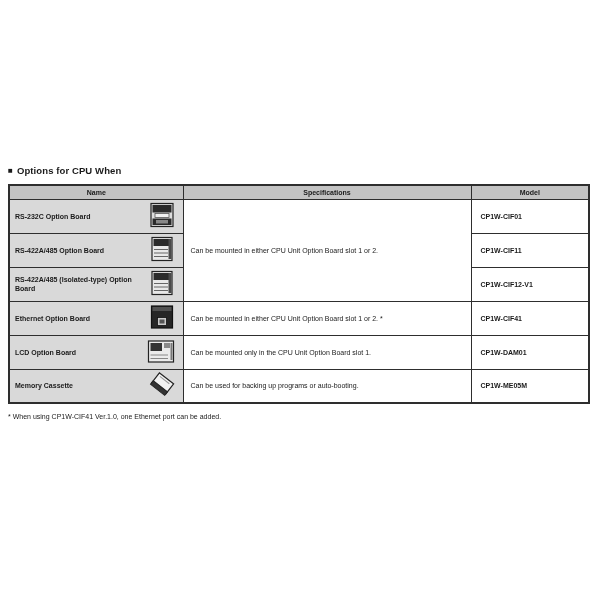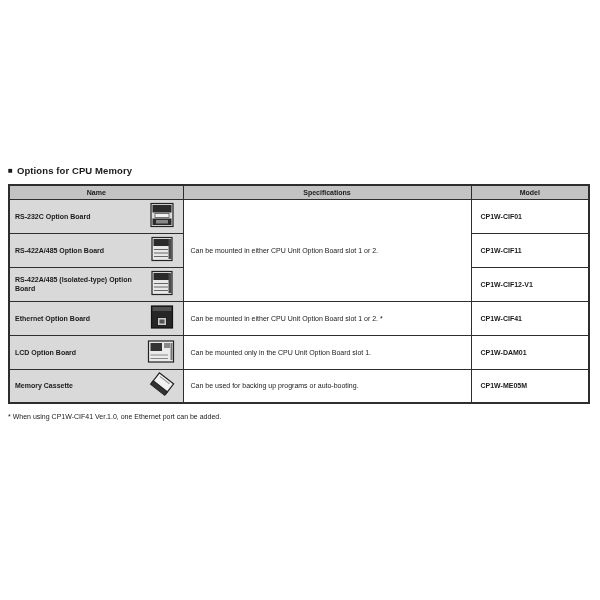--- a/index.html
+++ b/index.html
@@ -44,21 +44,21 @@
 
   .footnote { font-size: 7px; line-height: 9px; margin-top: 8px; }
 </style>
 </head>
 <body>
 
 <div class="doc">
 
   <div class="section-title">
     <span class="bullet">■</span>
-    <span>Options for CPU Memory</span>
+    <span>Options for CPU When</span>
   </div>
 
   <table class="options">
     <colgroup>
         <col class="c-name">
         <col class="c-spec">
         <col class="c-model">
       </colgroup>
     <thead>
       <tr>

